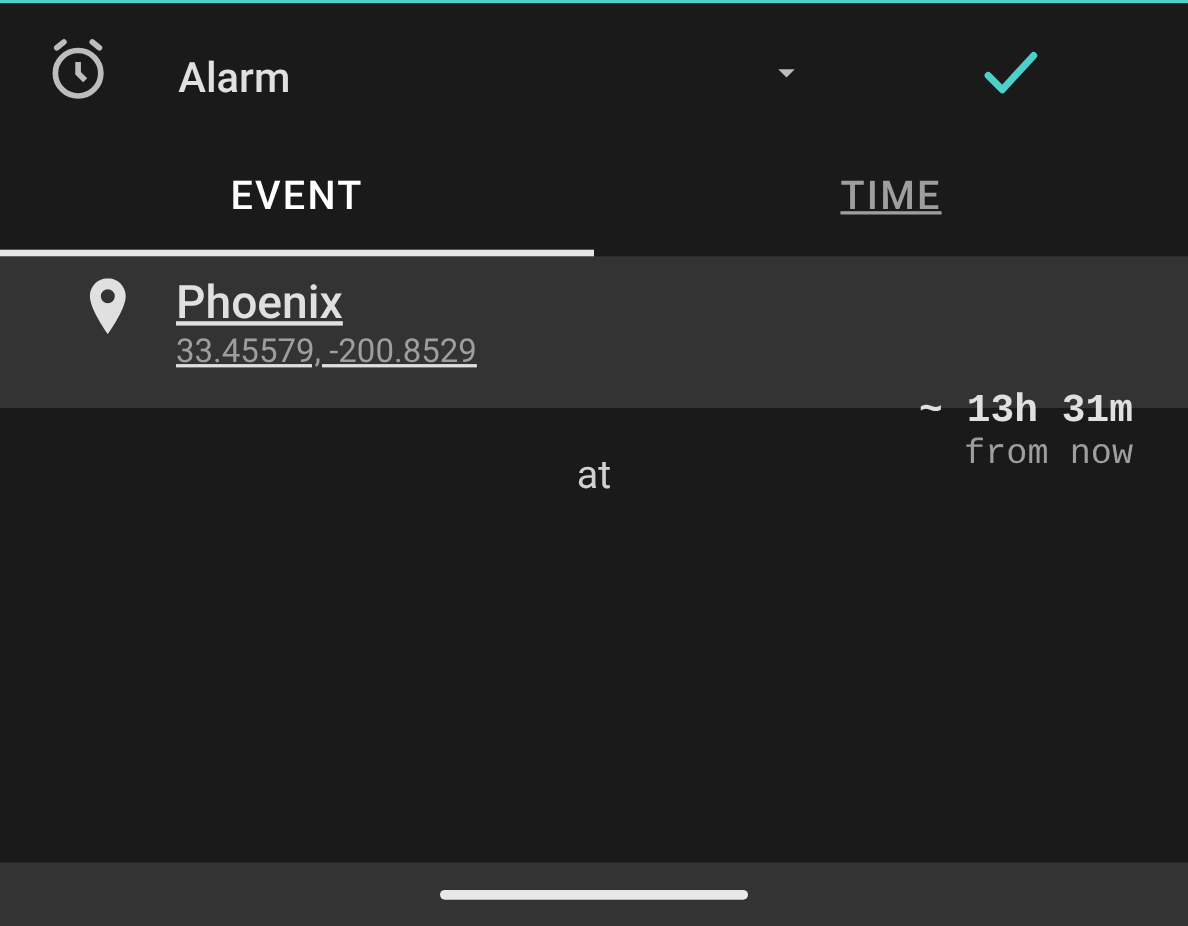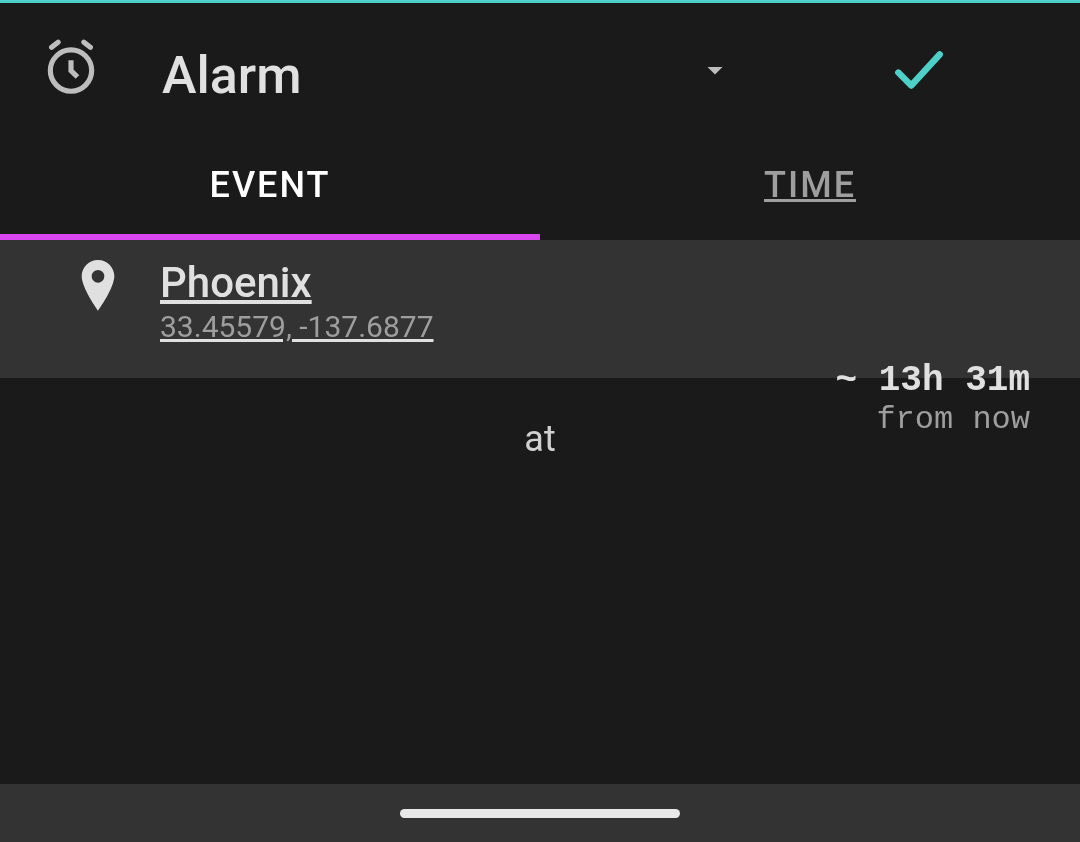--- a/index.html
+++ b/index.html
@@ -25,21 +25,21 @@
     display: flex;
     align-items: center;
     padding: 30px 40px 30px 40px;
     background: #1a1a1a;
   }
   .alarm-icon {
     color: #bdbdbd;
     margin-right: 60px;
   }
   .header-title {
-    font-size: 52px;
+    font-size: 38px;
     font-weight: 500;
     color: #e0e0e0;
     flex: 1;
     margin-top: 12px;
   }
   .header-dropdown {
     color: #bdbdbd;
     margin-right: 155px;
     display: flex;
     align-items: center;
@@ -58,21 +58,21 @@
     flex: 1;
     text-align: center;
     padding: 28px 0;
     font-size: 36px;
     font-weight: 500;
     letter-spacing: 2px;
     cursor: pointer;
   }
   .tab.active {
     color: #ffffff;
-    border-bottom: 6px solid #d946ef;
+    border-bottom: 6px solid #e5e5e5;
   }
   .tab.inactive {
     color: #9e9e9e;
     border-bottom: 6px solid transparent;
     text-decoration: underline;
   }
   .event-panel {
     background: #333333;
     padding: 0;
   }
@@ -231,21 +231,21 @@
 
 <div class="event-panel">
   <div class="location-row">
     <span class="location-pin">
       <svg width="44" height="58" viewBox="0 0 24 32" fill="currentColor">
         <path d="M12 0C7 0 3 4 3 9c0 6.5 9 19 9 19s9-12.5 9-19c0-5-4-9-9-9zm0 12.5A3.5 3.5 0 1 1 12 5.5a3.5 3.5 0 0 1 0 7z"></path>
       </svg>
     </span>
     <div class="location-text">
       <div class="location-name">Phoenix</div>
-      <div class="location-coords">33.45579, -137.6877</div>
+      <div class="location-coords">33.45579, -200.8529</div>
     </div>
   </div>
 </div>
 
 <div class="time-panel">
   <div class="time-center">
     <div class="at-label">at</div>
   </div>
   <div class="countdown">
     <div class="countdown-value">~ 13h 31m</div>

